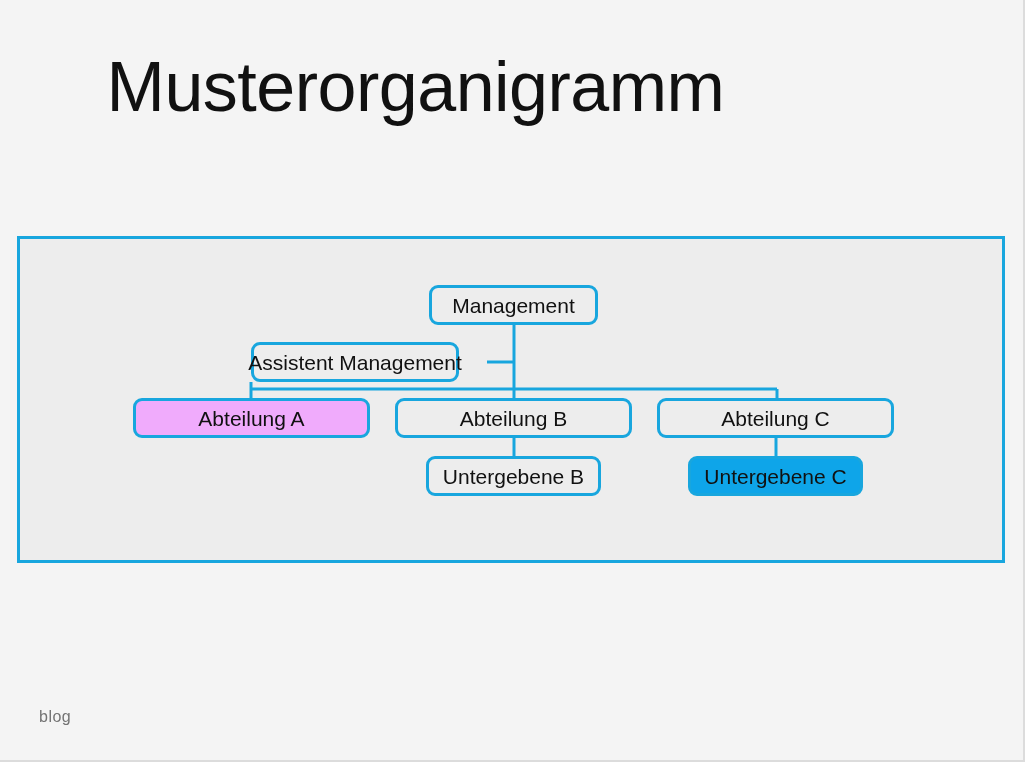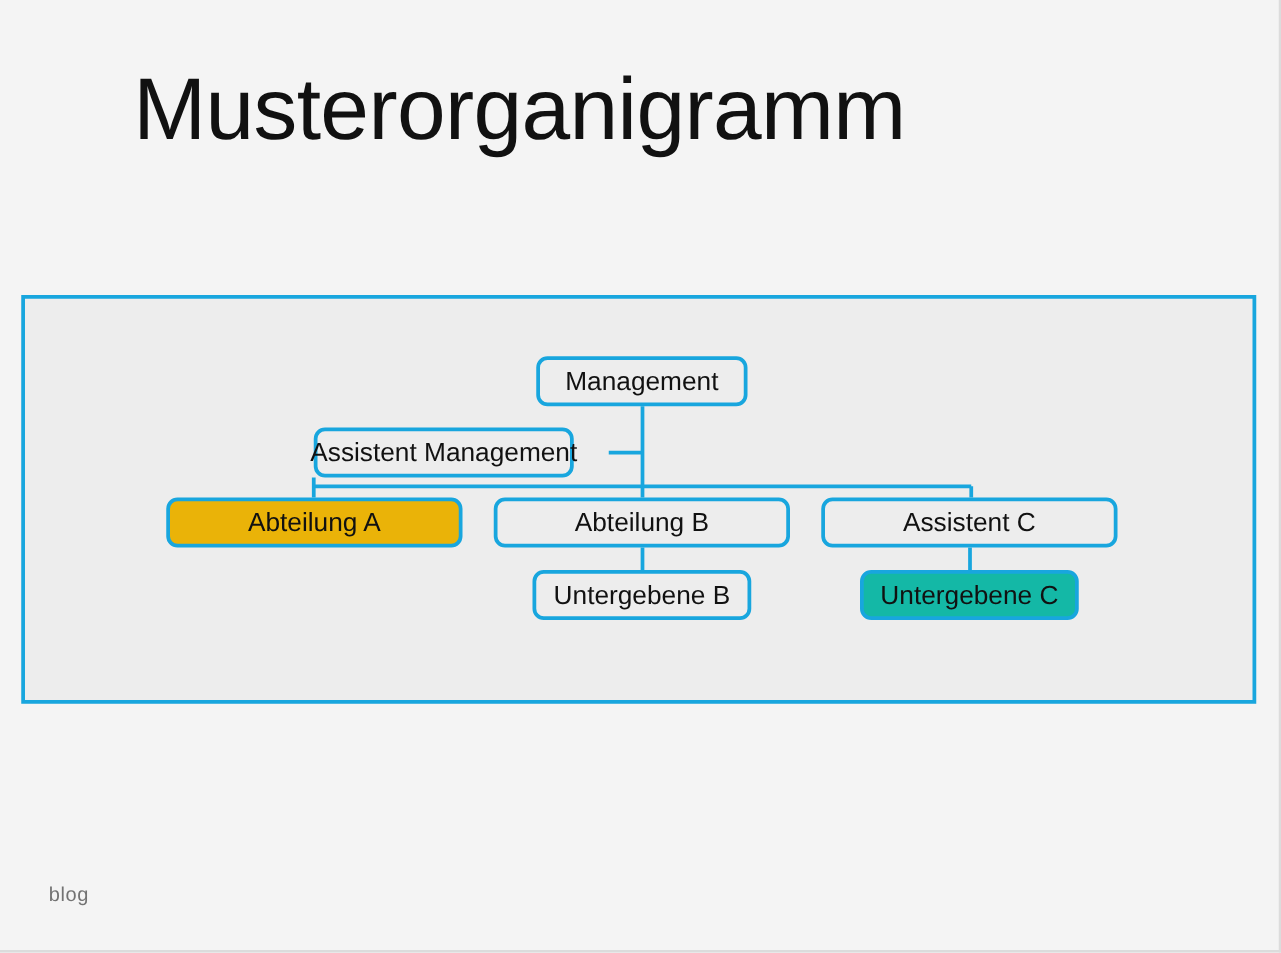--- a/index.html
+++ b/index.html
@@ -112,32 +112,32 @@
       </g>
   </svg>
 
   <div id="node-layer">
       <div class="org-node is-root" style="left: 429px; top: 285px; width: 169px; height: 40px; border-color: rgb(24, 166, 222); background: rgb(237, 237, 237); color: rgb(17, 17, 17);">
         <span>Management</span>
       </div>
       <div class="org-node" style="left: 251px; top: 342px; width: 208px; height: 40px; border-color: rgb(24, 166, 222); background: rgb(237, 237, 237); color: rgb(17, 17, 17);">
         <span>Assistent Management</span>
       </div>
-      <div class="org-node" style="left: 133px; top: 398px; width: 237px; height: 40px; border-color: rgb(24, 166, 222); background: #eab308; color: rgb(17, 17, 17);">
+      <div class="org-node" style="left: 133px; top: 398px; width: 237px; height: 40px; border-color: rgb(24, 166, 222); background: #f0abfc; color: rgb(17, 17, 17);">
         <span>Abteilung A</span>
       </div>
       <div class="org-node" style="left: 395px; top: 398px; width: 237px; height: 40px; border-color: rgb(24, 166, 222); background: rgb(237, 237, 237); color: rgb(17, 17, 17);">
         <span>Abteilung B</span>
       </div>
       <div class="org-node" style="left: 657px; top: 398px; width: 237px; height: 40px; border-color: rgb(24, 166, 222); background: rgb(237, 237, 237); color: rgb(17, 17, 17);">
-        <span>Assistent C</span>
+        <span>Abteilung C</span>
       </div>
       <div class="org-node" style="left: 426px; top: 456px; width: 175px; height: 40px; border-color: rgb(24, 166, 222); background: rgb(237, 237, 237); color: rgb(17, 17, 17);">
         <span>Untergebene B</span>
       </div>
-      <div class="org-node" style="left: 688px; top: 456px; width: 175px; height: 40px; border-color: rgb(24, 166, 222); background: #14b8a6; color: rgb(17, 17, 17); text-align: center;">
+      <div class="org-node" style="left: 688px; top: 456px; width: 175px; height: 40px; border-color: rgb(24, 166, 222); background: #0ea5e9; color: rgb(17, 17, 17); text-align: center;">
         <span>Untergebene C</span>
       </div>
     </div>
 
   <div class="watermark">blog</div>
 
 </div>
 
 </body></html>

